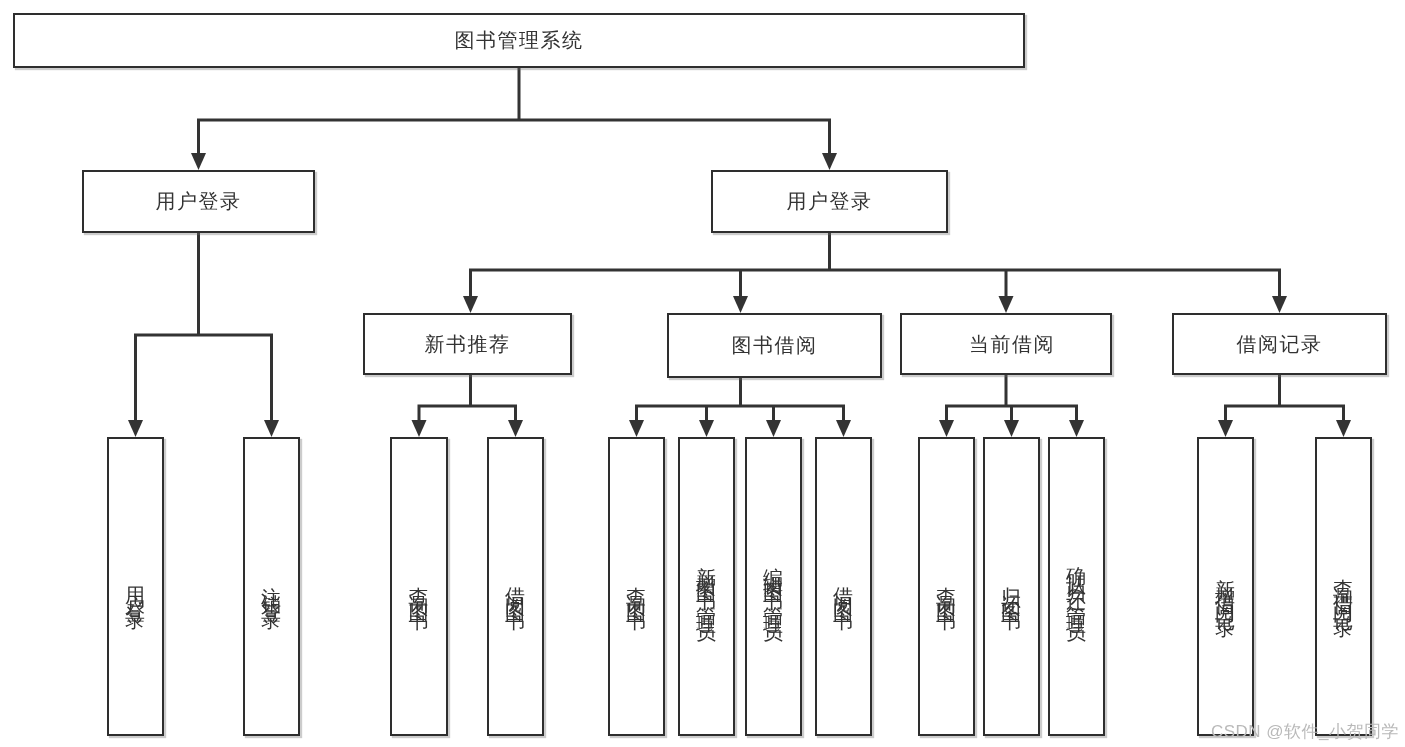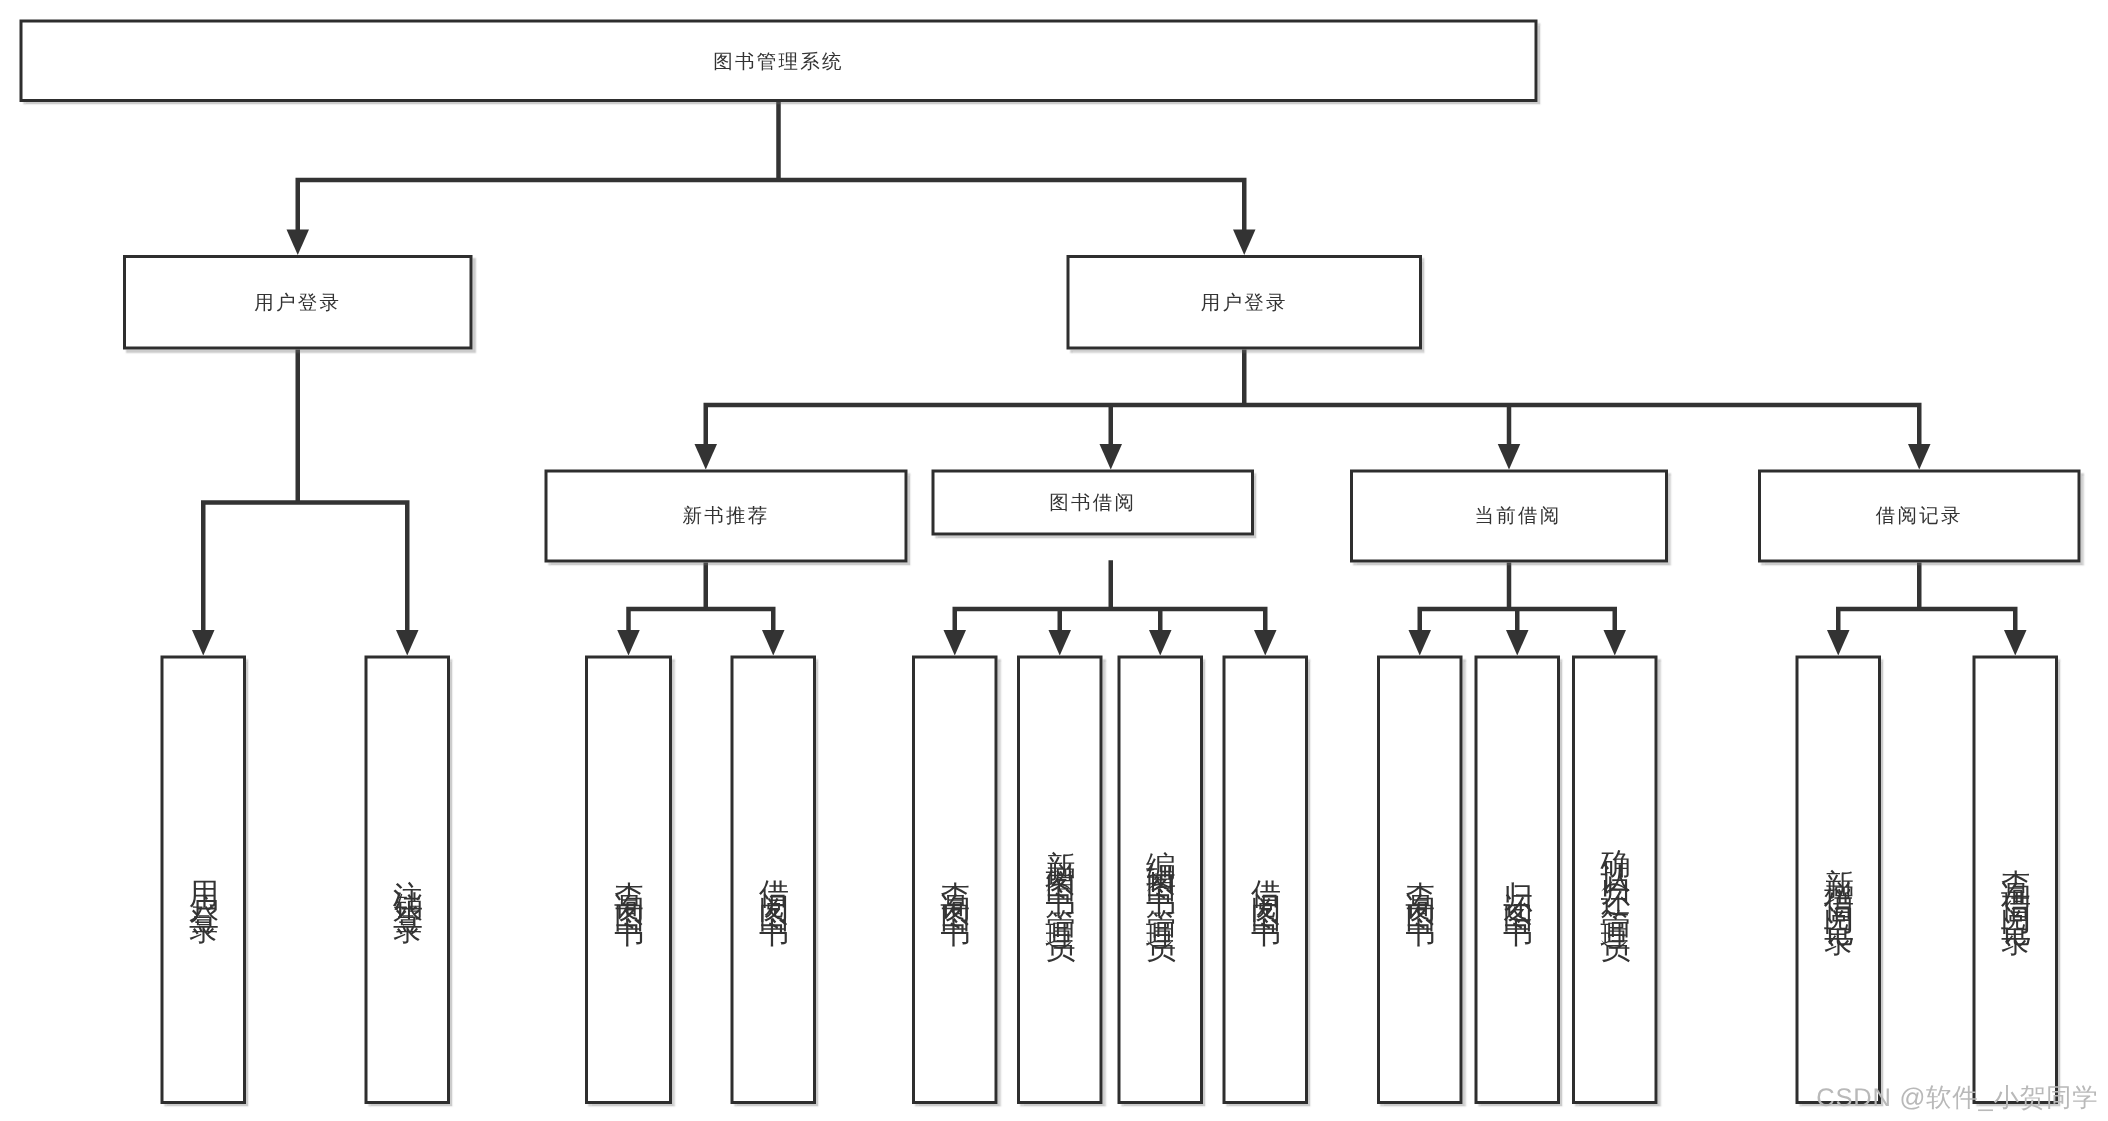--- a/index.html
+++ b/index.html
@@ -21,37 +21,37 @@
     box-sizing: border-box;
     background: #ffffff;
     border: 2.5px solid #2e2e2e;
     box-shadow: 2px 2px 1px rgba(110,110,110,0.35);
     display: flex;
     align-items: center;
     justify-content: center;
     color: #333333;
   }
   .hnode .lbl {
-    font-size: 13px;
+    font-size: 20px;
     letter-spacing: 1.5px;
     white-space: nowrap;
   }
   .vnode .lbl {
     writing-mode: vertical-rl;
     text-orientation: mixed;
     font-size: 20px;
     letter-spacing: 8px;
     line-height: 1;
   }
   
   .n-root   { left: 13px;  top: 13px;  width: 1012px; height: 55px; }
   .n-login  { left: 82px;  top: 170px; width: 233px;  height: 63px; }
   .n-mgmt   { left: 711px; top: 170px; width: 237px;  height: 63px; }
-  .n-newbook{ left: 363px; top: 313px; width: 242px;  height: 62px; }
-  .n-borrow { left: 621px; top: 313px; width: 215px;  height: 44px; }
+  .n-newbook{ left: 363px; top: 313px; width: 209px;  height: 62px; }
+  .n-borrow { left: 667px; top: 313px; width: 215px;  height: 65px; }
   .n-current{ left: 900px; top: 313px; width: 212px;  height: 62px; padding-left: 12px; }
   .n-record { left: 1172px;top: 313px; width: 215px;  height: 62px; }
   .leaf { top: 437px; width: 57px; height: 299px; }
   .l-a1 { left: 107px; }
   .l-a2 { left: 243px; }
   .l-b1 { left: 390px; width: 58px; }
   .l-b2 { left: 487px; }
   .l-c1 { left: 608px; }
   .l-c2 { left: 678px; }
   .l-c3 { left: 745px; }

